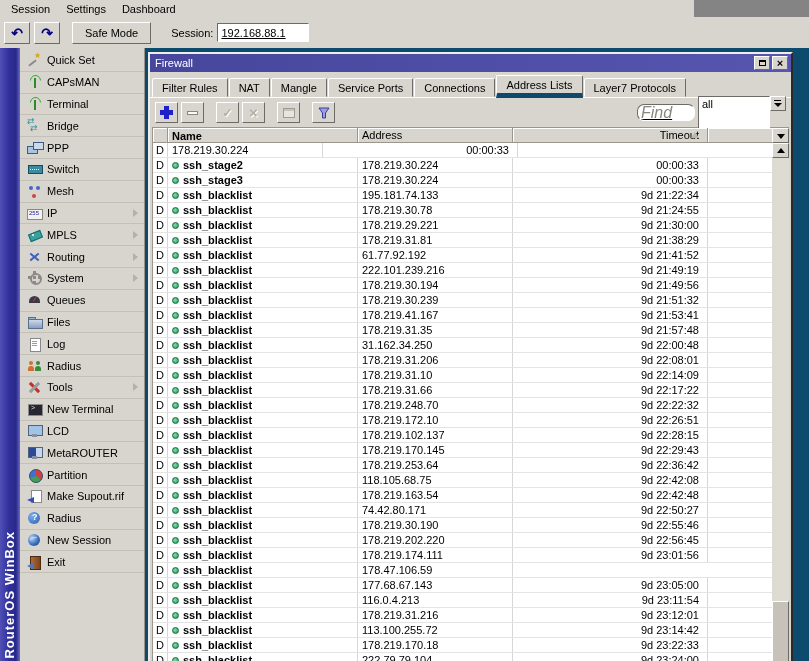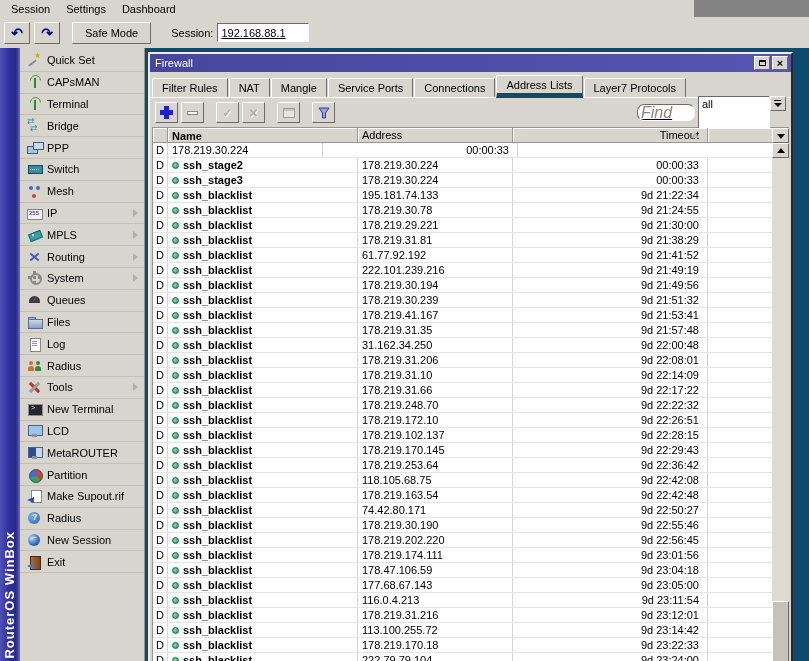--- a/index.html
+++ b/index.html
@@ -672,21 +672,20 @@
             <span class="td c-fill"></span>
           </div>
 
           <div class="trow">
             <span class="td c-flag">D</span>
             <span class="td c-name">
               <span class="dot"></span>
               <span>ssh_blacklist</span>
             </span>
             <span class="td c-addr">178.47.106.59</span>
-            <span class="td c-time">9d 23:04:18</span>
             <span class="td c-fill"></span>
           </div>
 
           <div class="trow">
             <span class="td c-flag">D</span>
             <span class="td c-name">
               <span class="dot"></span>
               <span>ssh_blacklist</span>
             </span>
             <span class="td c-addr">177.68.67.143</span>

